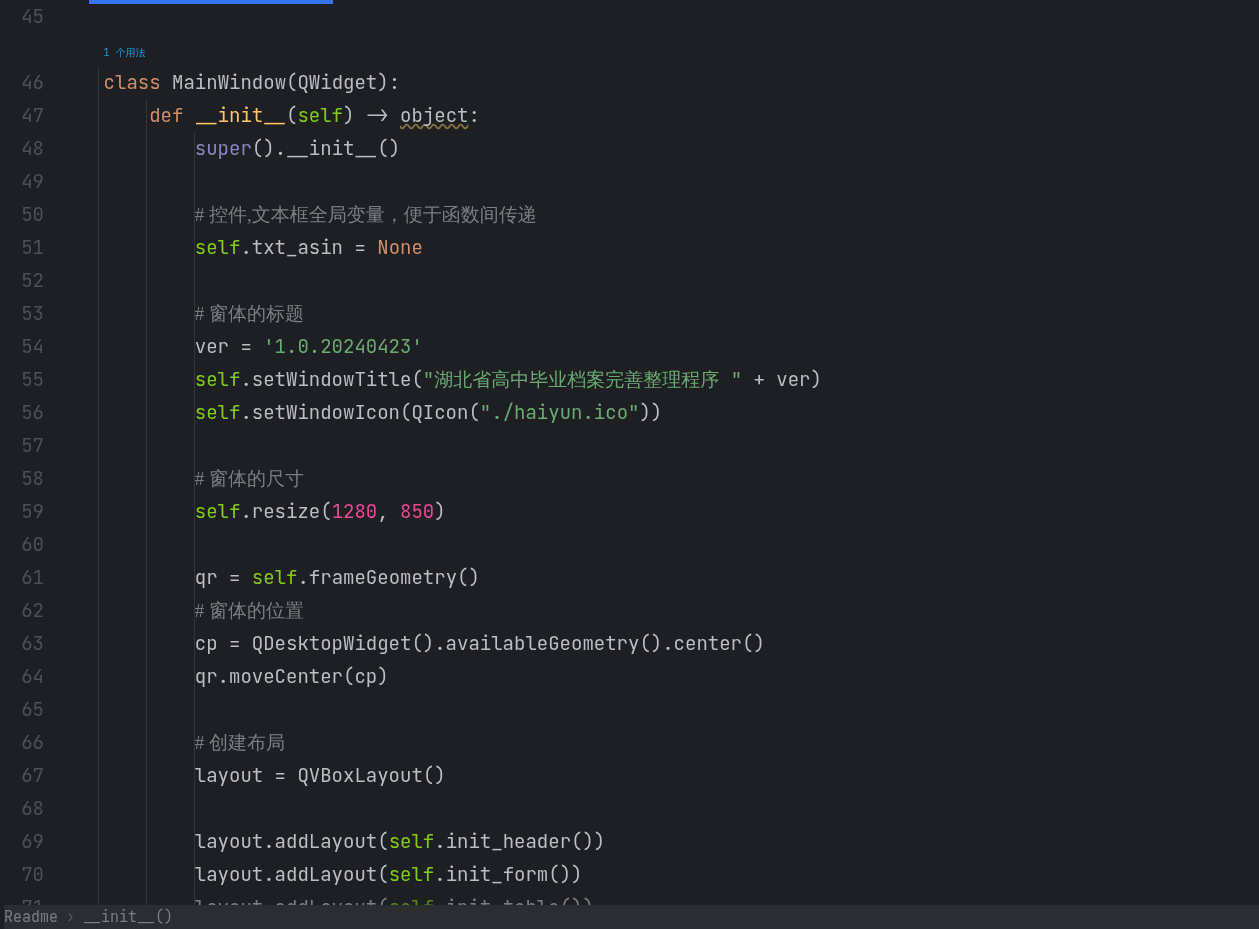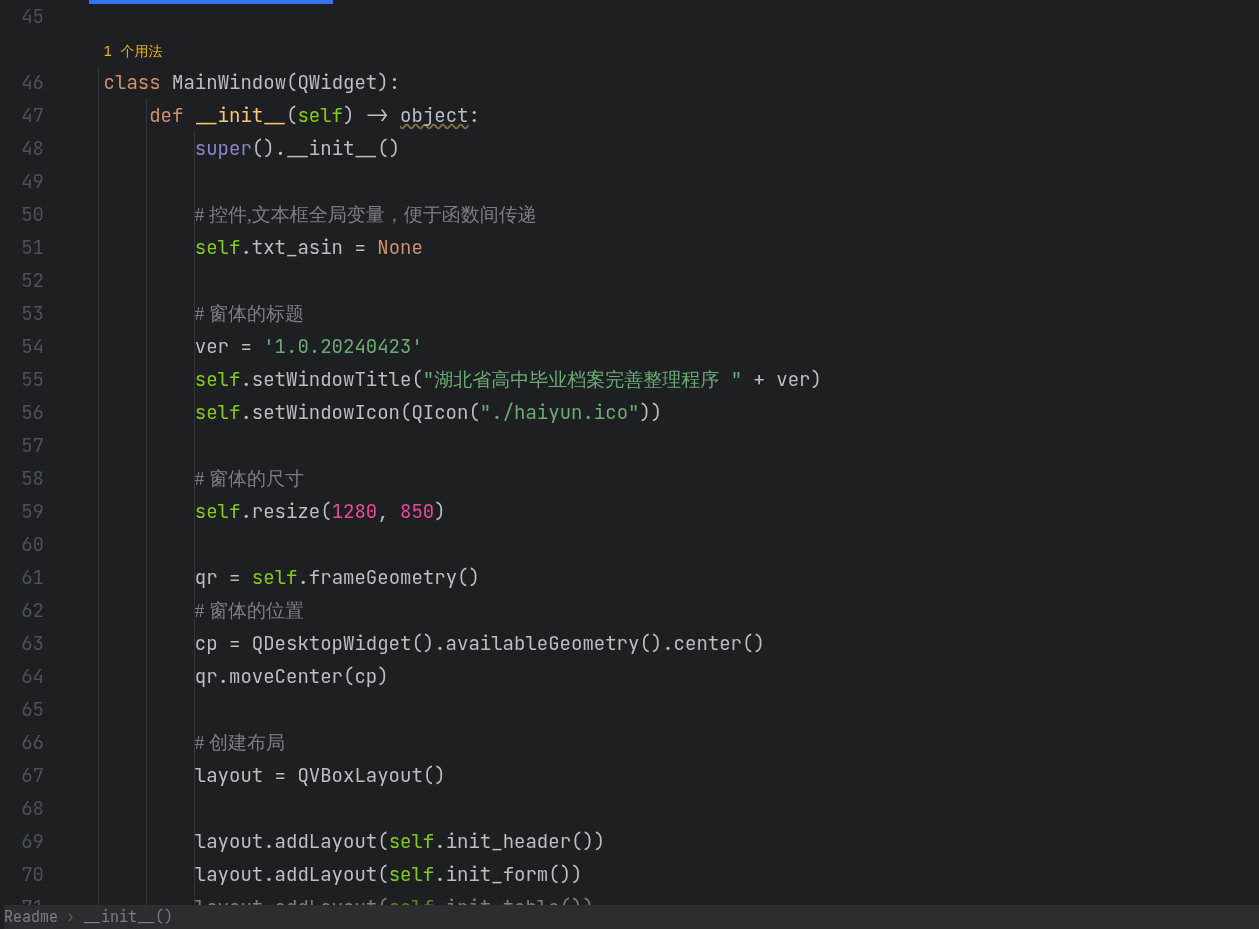--- a/index.html
+++ b/index.html
@@ -61,21 +61,21 @@
   .ig-2 { left: 136px; }
   .c-keyword { color: #cf8e6d; }
   .c-funcname { color: #ffc66d; margin-top: 12px; }
   .c-self { color: #84cc16; }
   .c-builtin { color: #8888c6; }
   .c-string { color: #6aab73; }
   .c-number { color: #ec4899; }
   .c-comment { color: #7a7e85; font-family: Liberation Serif, serif; }
   .c-none { color: #cf8e6d; text-align: right; }
   .c-text { color: #bcbec4; }
-  .c-usage { color: #eab308; font-size: 14px; }
+  .c-usage { color: #0ea5e9; font-size: 10px; }
   .c-object { color: #bcbec4; text-decoration: underline wavy #857042; text-decoration-skip-ink: none; }
   .breadcrumb {
     position: absolute;
     bottom: 0;
     left: 4px;
     height: 24px;
     width: 100%;
     background: #2b2d30;
     color: #7a7e85;
     font-size: 15px;

